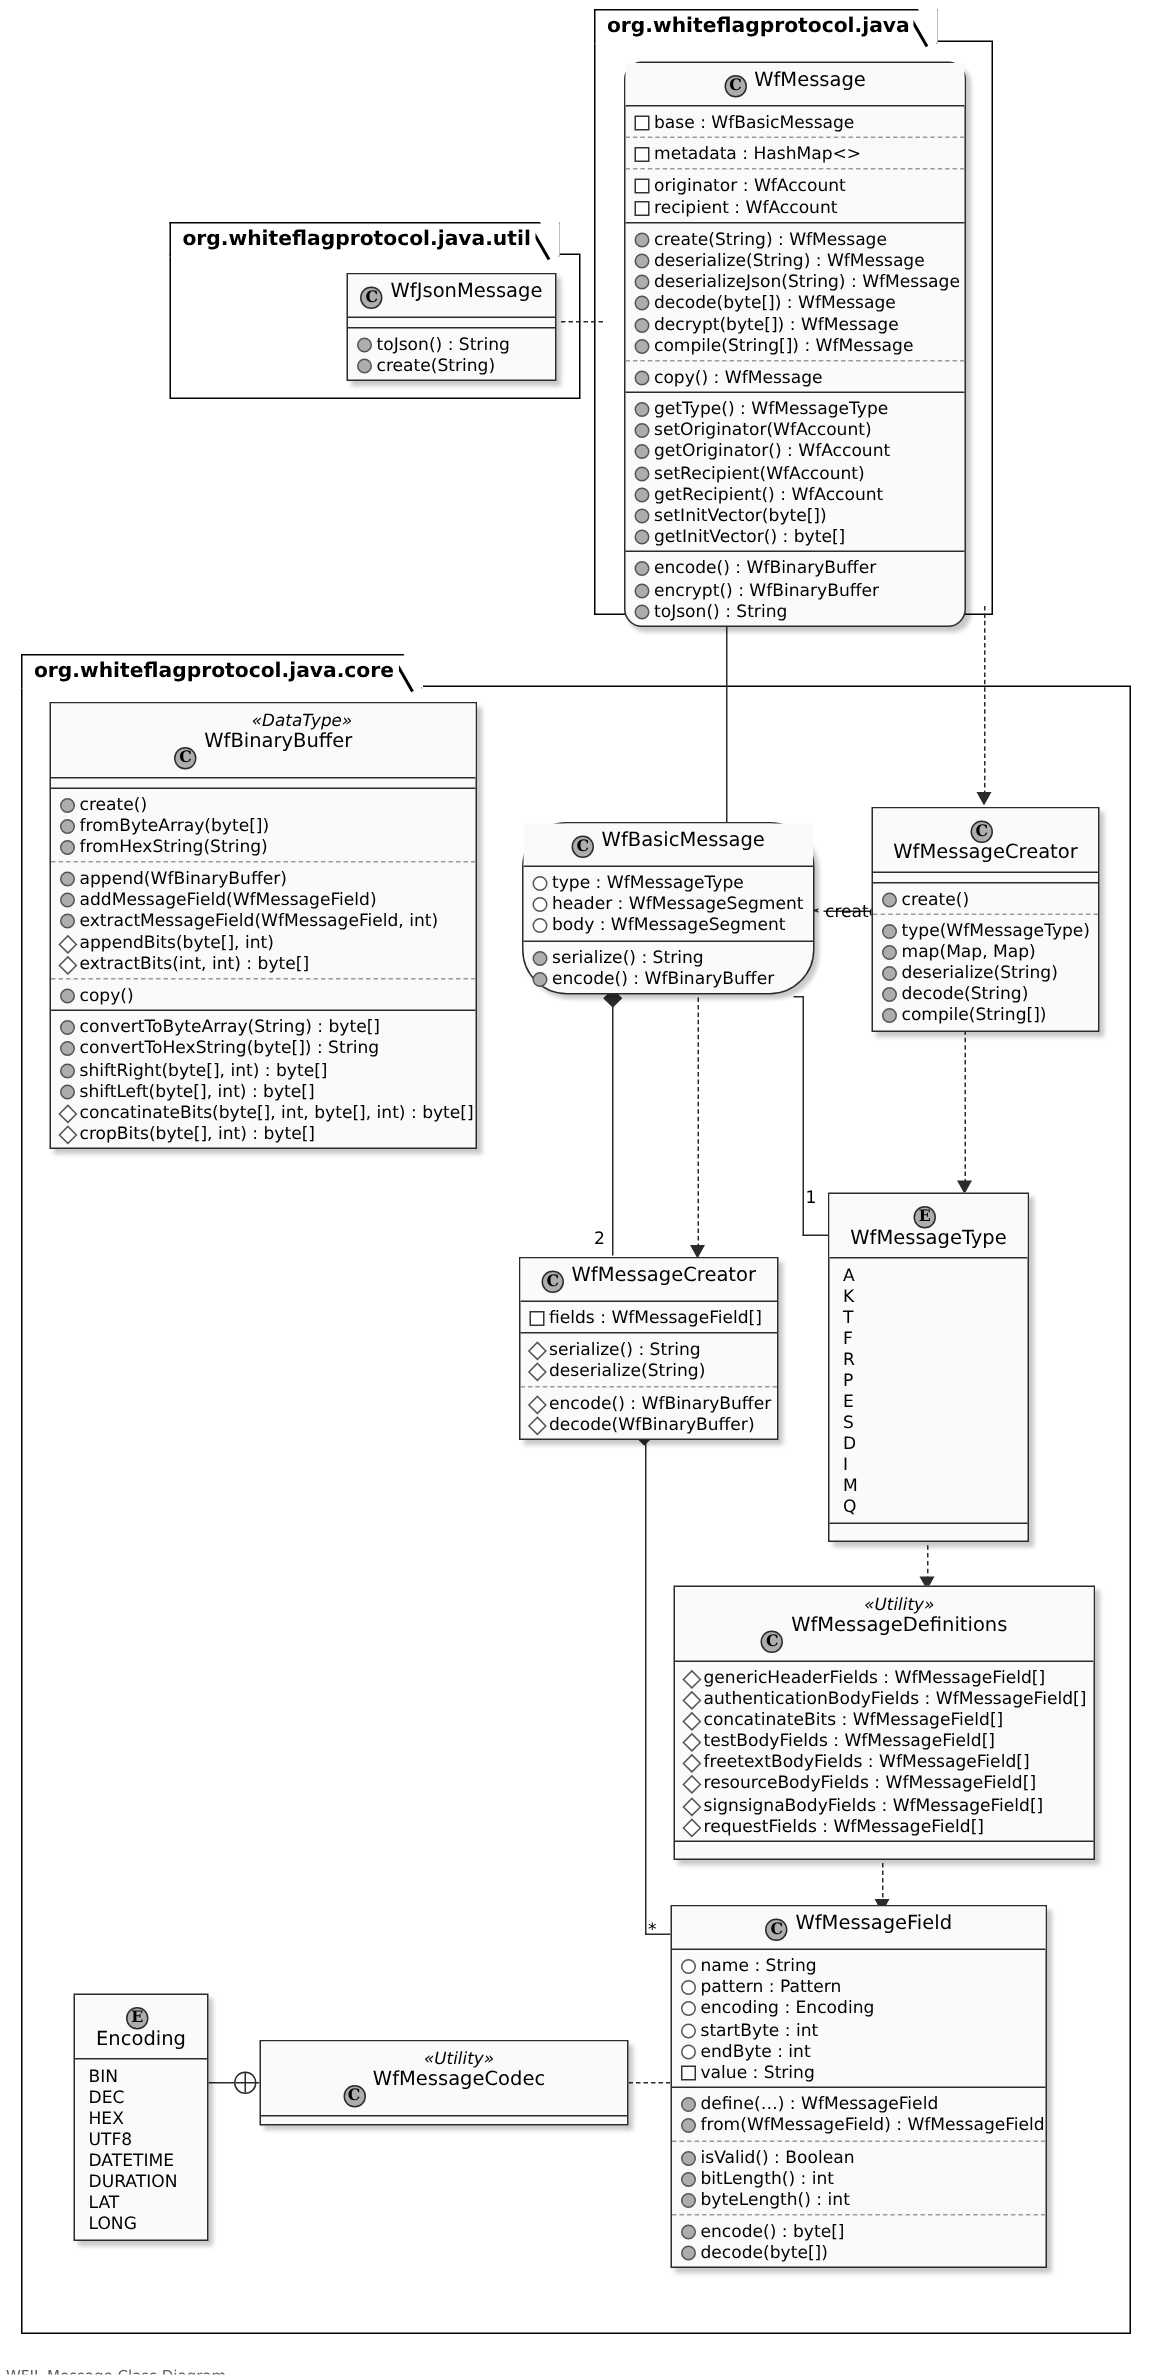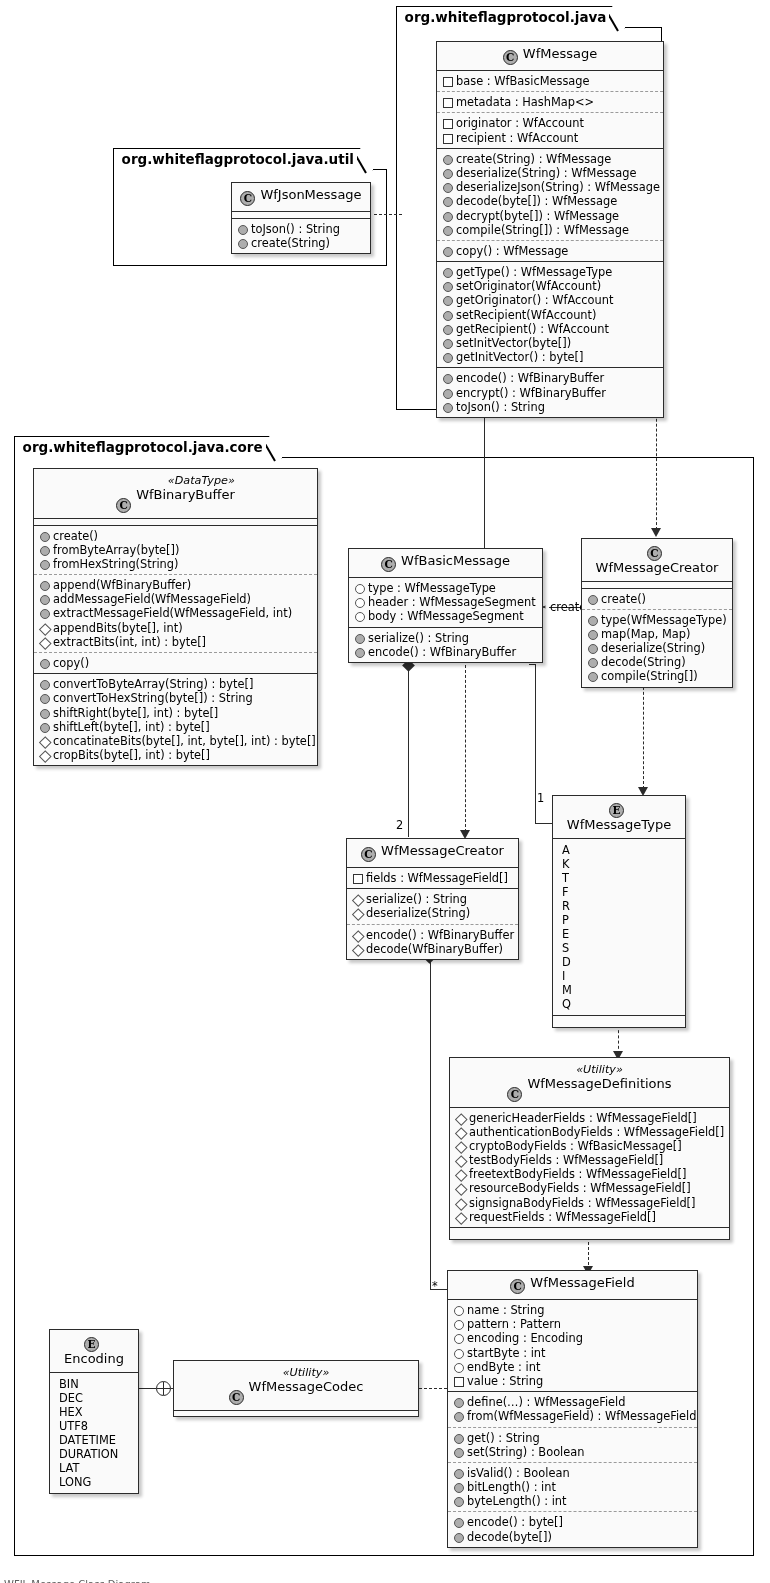--- a/index.html
+++ b/index.html
@@ -192,21 +192,21 @@
   <div class="ln h" style="left:430px; top:1289px; width:17px;"></div>
   <div class="diamond" style="left:425px; top:953px;"></div>
   <div class="mult" style="left:432px; top:1279px;">*</div>
 
   <div class="dln h" style="left:419px; top:1388px; width:28px;"></div>
   <div class="arrow-open-l" style="left:411px; top:1382px;"></div>
 
   <div class="ln h" style="left:137px; top:1388px; width:36px;"></div>
   <div class="circleplus" style="left:156px; top:1381px;"></div>
 
-  <div class="cls" style="left:436px; top:41px; width:228px;">
+  <div class="cls" style="left:416px; top:41px; width:228px;border-radius:12px;">
     <div class="hdr">
       <span class="badge">C</span><span class="nm">WfMessage</span>
     </div>
     <div class="sec dash">
       <div class="row"><span class="ico pkgv"></span><span class="lbl">base : WfBasicMessage</span></div>
     </div>
     <div class="sec dash">
       <div class="row"><span class="ico pkgv"></span><span class="lbl">metadata : HashMap&lt;&gt;</span></div>
     </div>
     <div class="sec">
@@ -274,21 +274,21 @@
     <div class="sec">
       <div class="row"><span class="ico pub"></span><span class="lbl st">convertToByteArray(String) : byte[]</span></div>
       <div class="row"><span class="ico pub"></span><span class="lbl st">convertToHexString(byte[]) : String</span></div>
       <div class="row"><span class="ico pub"></span><span class="lbl st">shiftRight(byte[], int) : byte[]</span></div>
       <div class="row"><span class="ico pub"></span><span class="lbl st">shiftLeft(byte[], int) : byte[]</span></div>
       <div class="row"><span class="ico prot"></span><span class="lbl st">concatinateBits(byte[], int, byte[], int) : byte[]</span></div>
       <div class="row"><span class="ico prot"></span><span class="lbl st">cropBits(byte[], int) : byte[]</span></div>
     </div>
   </div>
 
-  <div class="cls" style="left:348px; top:548px; width:195px;">
+  <div class="cls" style="left:348px; top:548px; width:195px;border-radius:30px;">
     <div class="hdr">
       <span class="badge">C</span><span class="nm">WfBasicMessage</span>
     </div>
     <div class="sec">
       <div class="row"><span class="ico priv"></span><span class="lbl">type : WfMessageType</span></div>
       <div class="row"><span class="ico priv"></span><span class="lbl">header : WfMessageSegment</span></div>
       <div class="row"><span class="ico priv"></span><span class="lbl">body : WfMessageSegment</span></div>
     </div>
     <div class="sec">
       <div class="row"><span class="ico pub"></span><span class="lbl">serialize() : String</span></div>
@@ -351,21 +351,21 @@
     <div class="sec empty" style="height:11px;"></div>
   </div>
 
   <div class="cls" style="left:449px; top:1057px; width:281px;">
     <div class="hdr two-line">
       <span class="badge">C</span><span style="display:inline-block;text-align:center;"><span class="stereo">«Utility»</span><span class="nm">WfMessageDefinitions</span></span>
     </div>
     <div class="sec">
       <div class="row"><span class="ico prot"></span><span class="lbl st">genericHeaderFields : WfMessageField[]</span></div>
       <div class="row"><span class="ico prot"></span><span class="lbl st">authenticationBodyFields : WfMessageField[]</span></div>
-      <div class="row"><span class="ico prot"></span><span class="lbl st">cryptoBodyFields : WfBasicMessage[]</span></div>
+      <div class="row"><span class="ico prot"></span><span class="lbl st">concatinateBits : WfMessageField[]</span></div>
       <div class="row"><span class="ico prot"></span><span class="lbl st">testBodyFields : WfMessageField[]</span></div>
       <div class="row"><span class="ico prot"></span><span class="lbl st">freetextBodyFields : WfMessageField[]</span></div>
       <div class="row"><span class="ico prot"></span><span class="lbl st">resourceBodyFields : WfMessageField[]</span></div>
       <div class="row"><span class="ico prot"></span><span class="lbl st">signsignaBodyFields : WfMessageField[]</span></div>
       <div class="row"><span class="ico prot"></span><span class="lbl st">requestFields : WfMessageField[]</span></div>
     </div>
     <div class="sec empty" style="height:11px;"></div>
   </div>
 
   <div class="cls" style="left:447px; top:1270px; width:251px;">
@@ -376,24 +376,20 @@
       <div class="row"><span class="ico priv"></span><span class="lbl">name : String</span></div>
       <div class="row"><span class="ico priv"></span><span class="lbl">pattern : Pattern</span></div>
       <div class="row"><span class="ico priv"></span><span class="lbl">encoding : Encoding</span></div>
       <div class="row"><span class="ico priv"></span><span class="lbl">startByte : int</span></div>
       <div class="row"><span class="ico priv"></span><span class="lbl">endByte : int</span></div>
       <div class="row"><span class="ico pkgv"></span><span class="lbl">value : String</span></div>
     </div>
     <div class="sec dash">
       <div class="row"><span class="ico pub"></span><span class="lbl st">define(…) : WfMessageField</span></div>
       <div class="row"><span class="ico pub"></span><span class="lbl st">from(WfMessageField) : WfMessageField</span></div>
-    </div>
-    <div class="sec dash">
-      <div class="row"><span class="ico pub"></span><span class="lbl">get() : String</span></div>
-      <div class="row"><span class="ico pub"></span><span class="lbl">set(String) : Boolean</span></div>
     </div>
     <div class="sec dash">
       <div class="row"><span class="ico pub"></span><span class="lbl">isValid() : Boolean</span></div>
       <div class="row"><span class="ico pub"></span><span class="lbl">bitLength() : int</span></div>
       <div class="row"><span class="ico pub"></span><span class="lbl">byteLength() : int</span></div>
     </div>
     <div class="sec">
       <div class="row"><span class="ico pub"></span><span class="lbl">encode() : byte[]</span></div>
       <div class="row"><span class="ico pub"></span><span class="lbl">decode(byte[])</span></div>
     </div>

